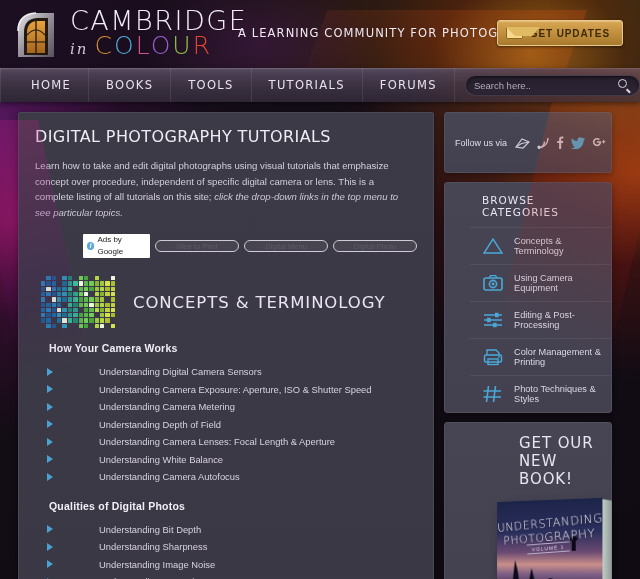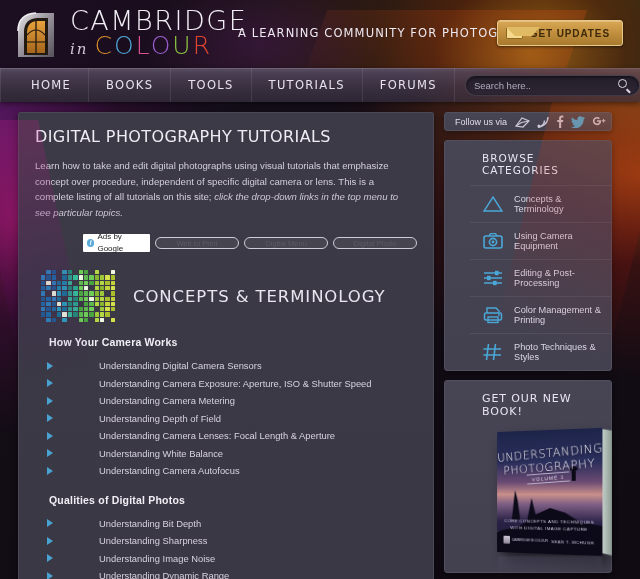--- a/index.html
+++ b/index.html
@@ -129,21 +129,21 @@
   
   h1.page-title {
     color: #f0ecf4; font-size: 16px; font-weight: 400; letter-spacing: .4px;
     font-family: "DejaVu Sans", sans-serif; margin-bottom: 12px;
   }
   .intro { color: #d3cdda; font-size: 9.6px; line-height: 15.5px; width: 378px; }
   .intro i { font-style: italic; color: #cdc6d6; }
 
   .adbar { display: flex; align-items: center; gap: 5px; margin: 14px 0 0 48px; }
   .ad-by {
-    background: #fff; color: #222; font-size: 8px; height: 18px; line-height: 12px;
+    background: #fff; color: #222; font-size: 8px; height: 24px; line-height: 12px;
     padding: 0 4px; display: flex; align-items: center; gap: 3px; border-radius: 1px;
   }
   .ad-i { width: 8px; height: 8px; border-radius: 50%; background: #5aa7d8; color: #fff;
     font-size: 6.5px; line-height: 8px; text-align: center; font-weight: bold; font-style: italic; }
   .ad-pill {
     height: 12px; line-height: 12px; min-width: 84px; text-align: center;
     border: 1px solid #cfcad6; border-radius: 7px; color: #5d5a66; font-size: 7.5px;
     background: rgba(255,255,255,.06); padding: 0 6px;
   }
 
@@ -164,36 +164,36 @@
     border-left: 6px solid #4aa8d8; opacity: .95; }
   .lnk { color: #d8d2e0; font-size: 9.4px; cursor: pointer; margin-left: 36px; }
 
   
   .box {
     background: linear-gradient(180deg, #474554 0%, #434150 100%);
     border: 1px solid #52505e; border-radius: 3px;
     box-shadow: 0 2px 6px rgba(0,0,0,.4);
     padding-left: 25px;
   }
-  .follow { display: flex; align-items: center; padding: 2px 10px; gap: 8px; }
+  .follow { display: flex; align-items: center; padding: 23px 10px; gap: 8px; }
   .follow-label { color: #e0dae8; font-size: 9px; white-space: nowrap; }
   .socials { display: flex; align-items: center; gap: 7px; }
   .socials svg { display: block; cursor: pointer; }
 
   .box-head {
     color: #e9e4f0; font-size: 10.5px; letter-spacing: 1px; padding: 11px 12px 9px 12px;
     font-family: "DejaVu Sans", sans-serif;
   }
   .cat { display: flex; align-items: center; gap: 10px; padding: 8px 10px 8px 12px;
          border-top: 1px solid rgba(255,255,255,.07); cursor: pointer; }
   .cat-label { color: #ddd7e6; font-size: 9.2px; }
   .cat svg { flex: none; display: block; }
 
-  .book-head { color: #e9e4f0; font-size: 11px; letter-spacing: .9px; padding: 11px 12px 6px 12px;
-               font-family: "DejaVu Sans", sans-serif; }
+  .book-head { color: #e9e4f0; font-size: 15px; letter-spacing: .9px; padding: 11px 12px 6px 12px;
+               font-family: "DejaVu Sans", sans-serif; margin-left: 37px; }
   .book-stage { height: 148px; position: relative; padding: 0 10px; }
   .book {
     position: absolute; left: 24px; top: 6px; width: 108px; height: 124px;
     transform: perspective(360px) rotateY(-13deg);
     box-shadow: 6px 8px 14px rgba(0,0,0,.55);
   }
   .book-spine { position: absolute; right: -9px; top: 2px; width: 10px; height: 120px;
     background: linear-gradient(90deg, #c8d3cd, #8d9a94); transform: skewY(10deg); }
   .book-cover {
     position: absolute; inset: 0; overflow: hidden; border-radius: 1px;

